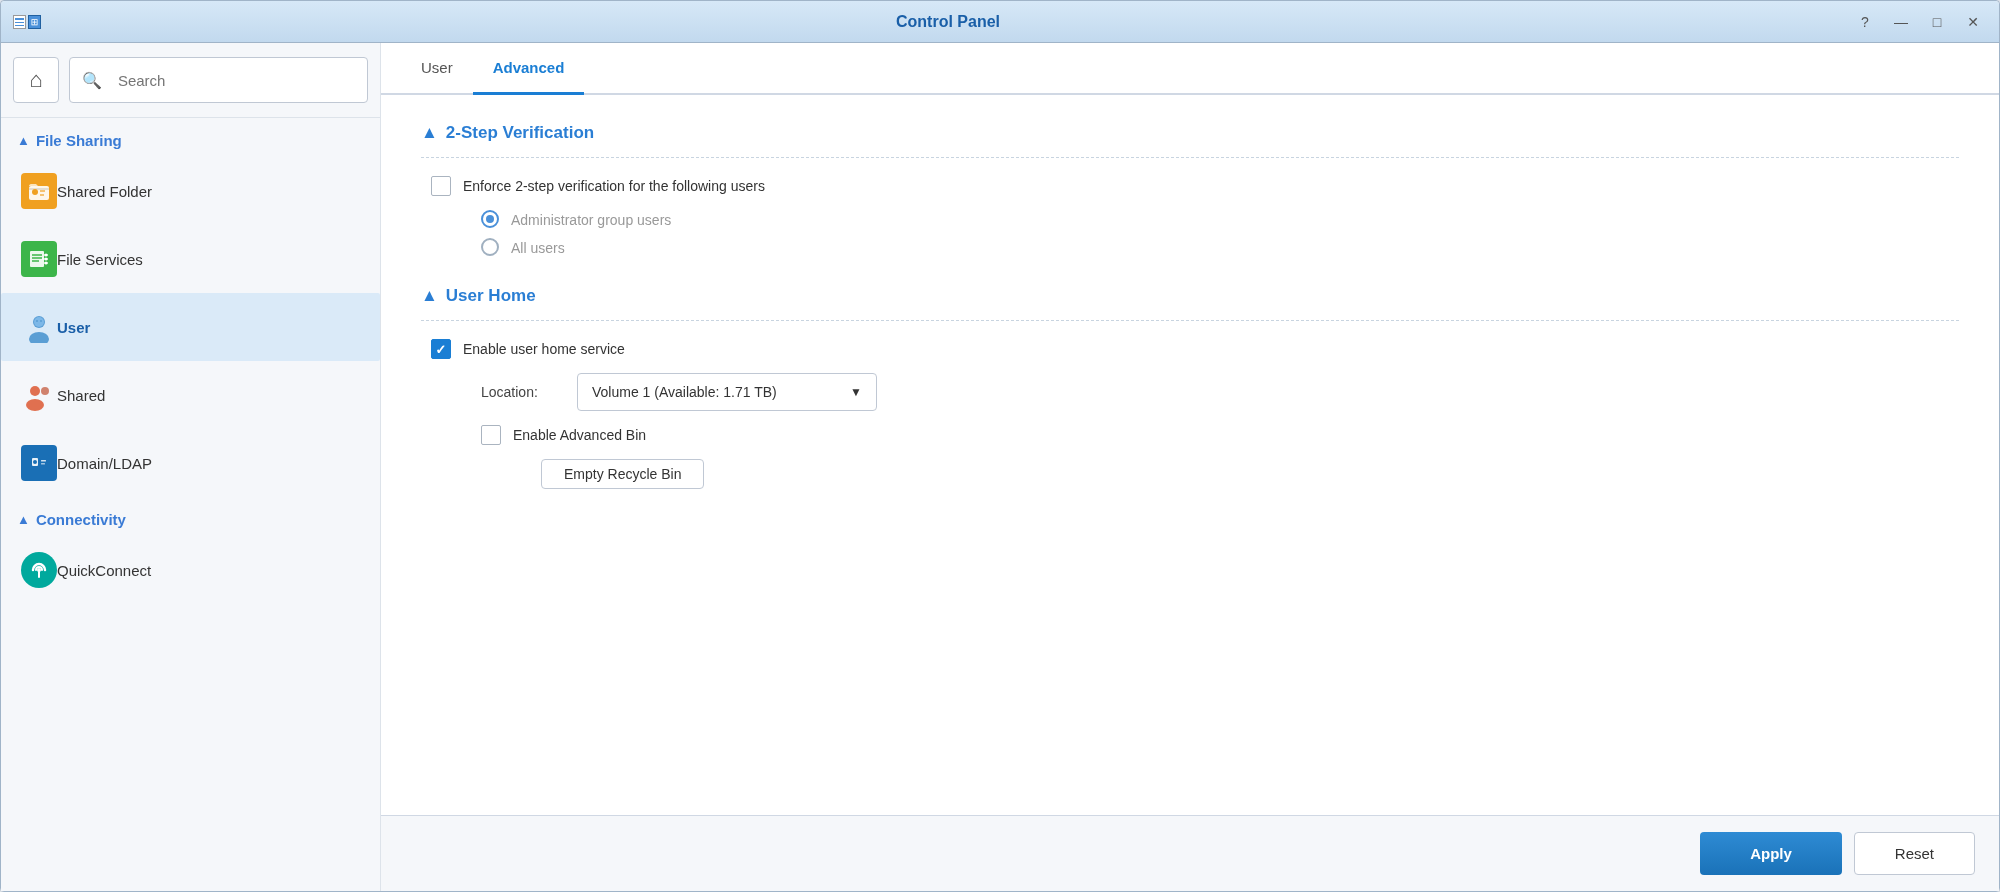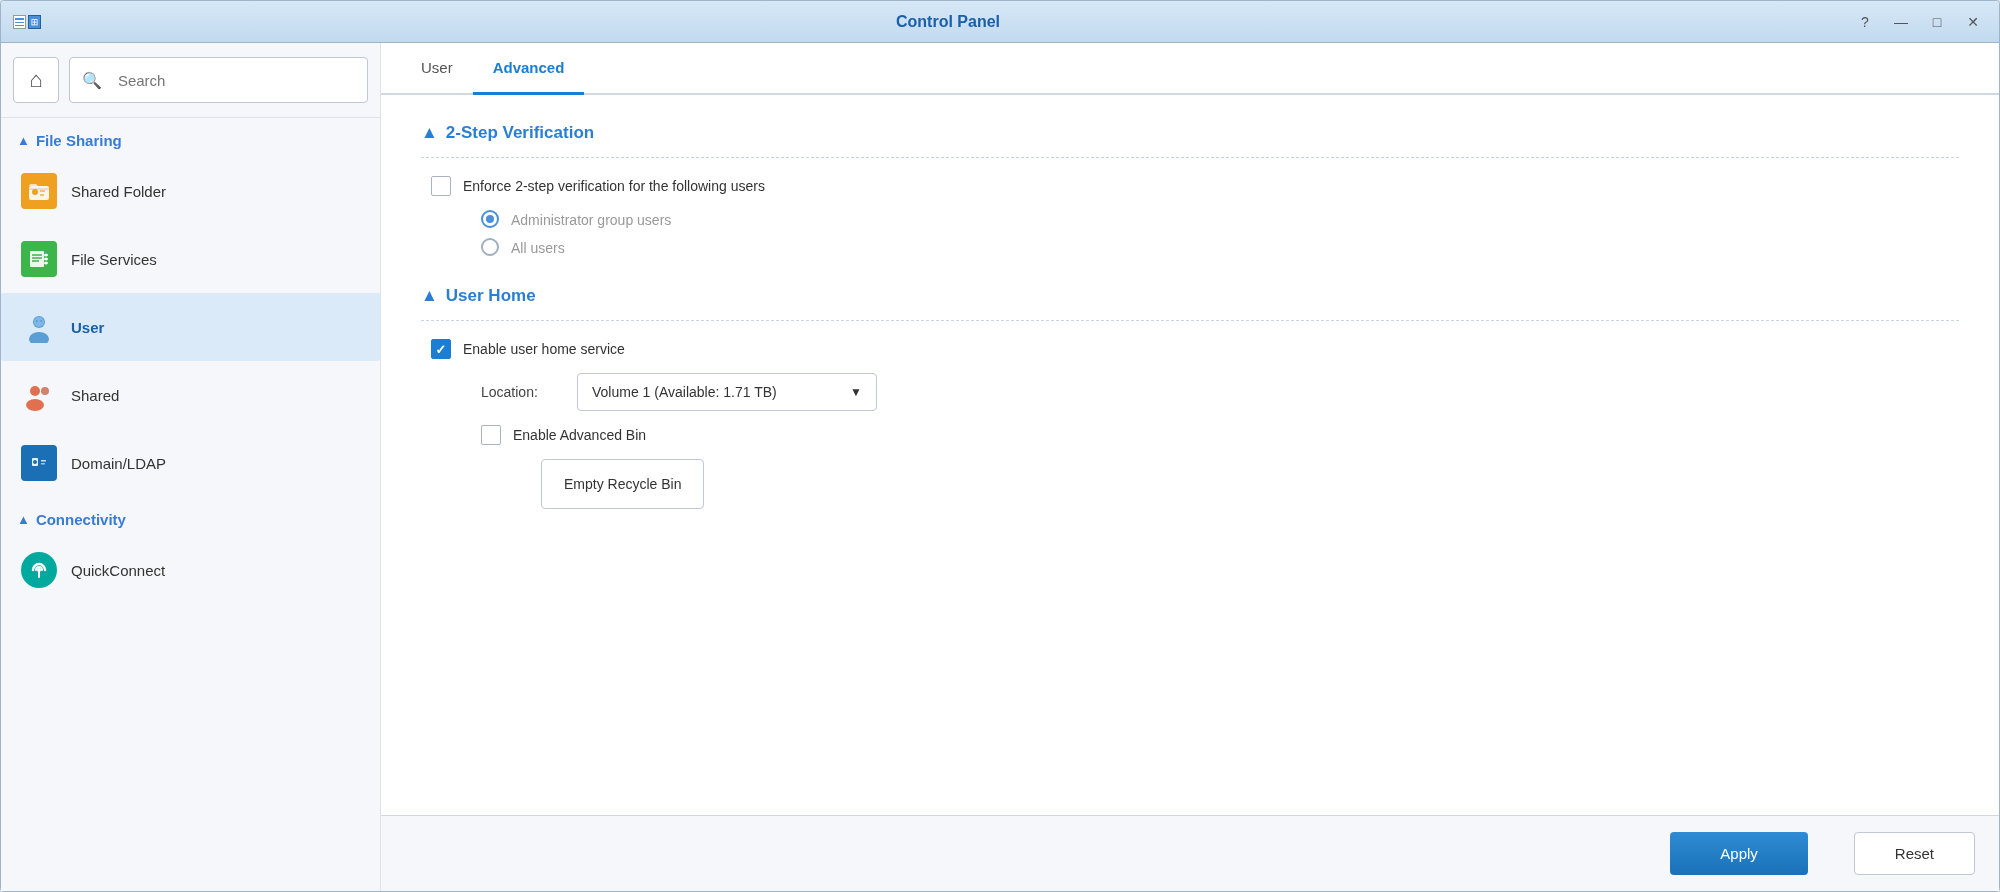--- a/index.html
+++ b/index.html
@@ -133,21 +133,20 @@
       padding: 14px 16px 8px 16px;
       font-size: 15px;
       font-weight: bold;
       color: #3a7bd5;
     }
     .sidebar-section-header .arrow { font-size: 13px; }
 
     .sidebar-item {
       display: flex;
       align-items: center;
-      gap: 14px;
       padding: 16px 20px;
       cursor: pointer;
       font-size: 15px;
       color: #333;
       border-radius: 2px;
     }
     .sidebar-item.active {
       background: #daeaf8;
       color: #1a5fa8;
       font-weight: bold;
@@ -316,21 +315,21 @@
       color: #333;
       display: flex;
       align-items: center;
       justify-content: space-between;
       cursor: pointer;
       min-width: 300px;
       gap: 10px;
     }
 
     .btn-empty {
-      padding: 16px 22px;
+      padding: 6px 22px;
       border: 1px solid #c0c8d4;
       border-radius: 4px;
       background: white;
       font-size: 14px;
       color: #333;
       cursor: pointer;
       margin-left: 60px;
     }
 
     
@@ -343,33 +342,32 @@
       background: #f5f7fa;
     }
 
     .btn-apply {
       padding: 12px 50px;
       background: linear-gradient(to bottom, #2e8bd4, #1a72b8);
       color: white;
       border: none;
       border-radius: 4px;
       font-size: 15px;
-      font-weight: normal;
+      font-weight: bold;
       cursor: pointer;
     }
 
     .btn-reset {
       padding: 12px 40px;
       background: white;
       color: #333;
       border: 1px solid #c0c8d4;
       border-radius: 4px;
       font-size: 15px;
       cursor: pointer;
-      margin-left: 34px;
     }
 
     
     .right-panel::-webkit-scrollbar,
     .content-area::-webkit-scrollbar { width: 10px; }
     .content-area::-webkit-scrollbar-track { background: #f0f4f8; }
     .content-area::-webkit-scrollbar-thumb { background: #c0ccd8; border-radius: 5px; }
   </style>
 </head>
 <body>

